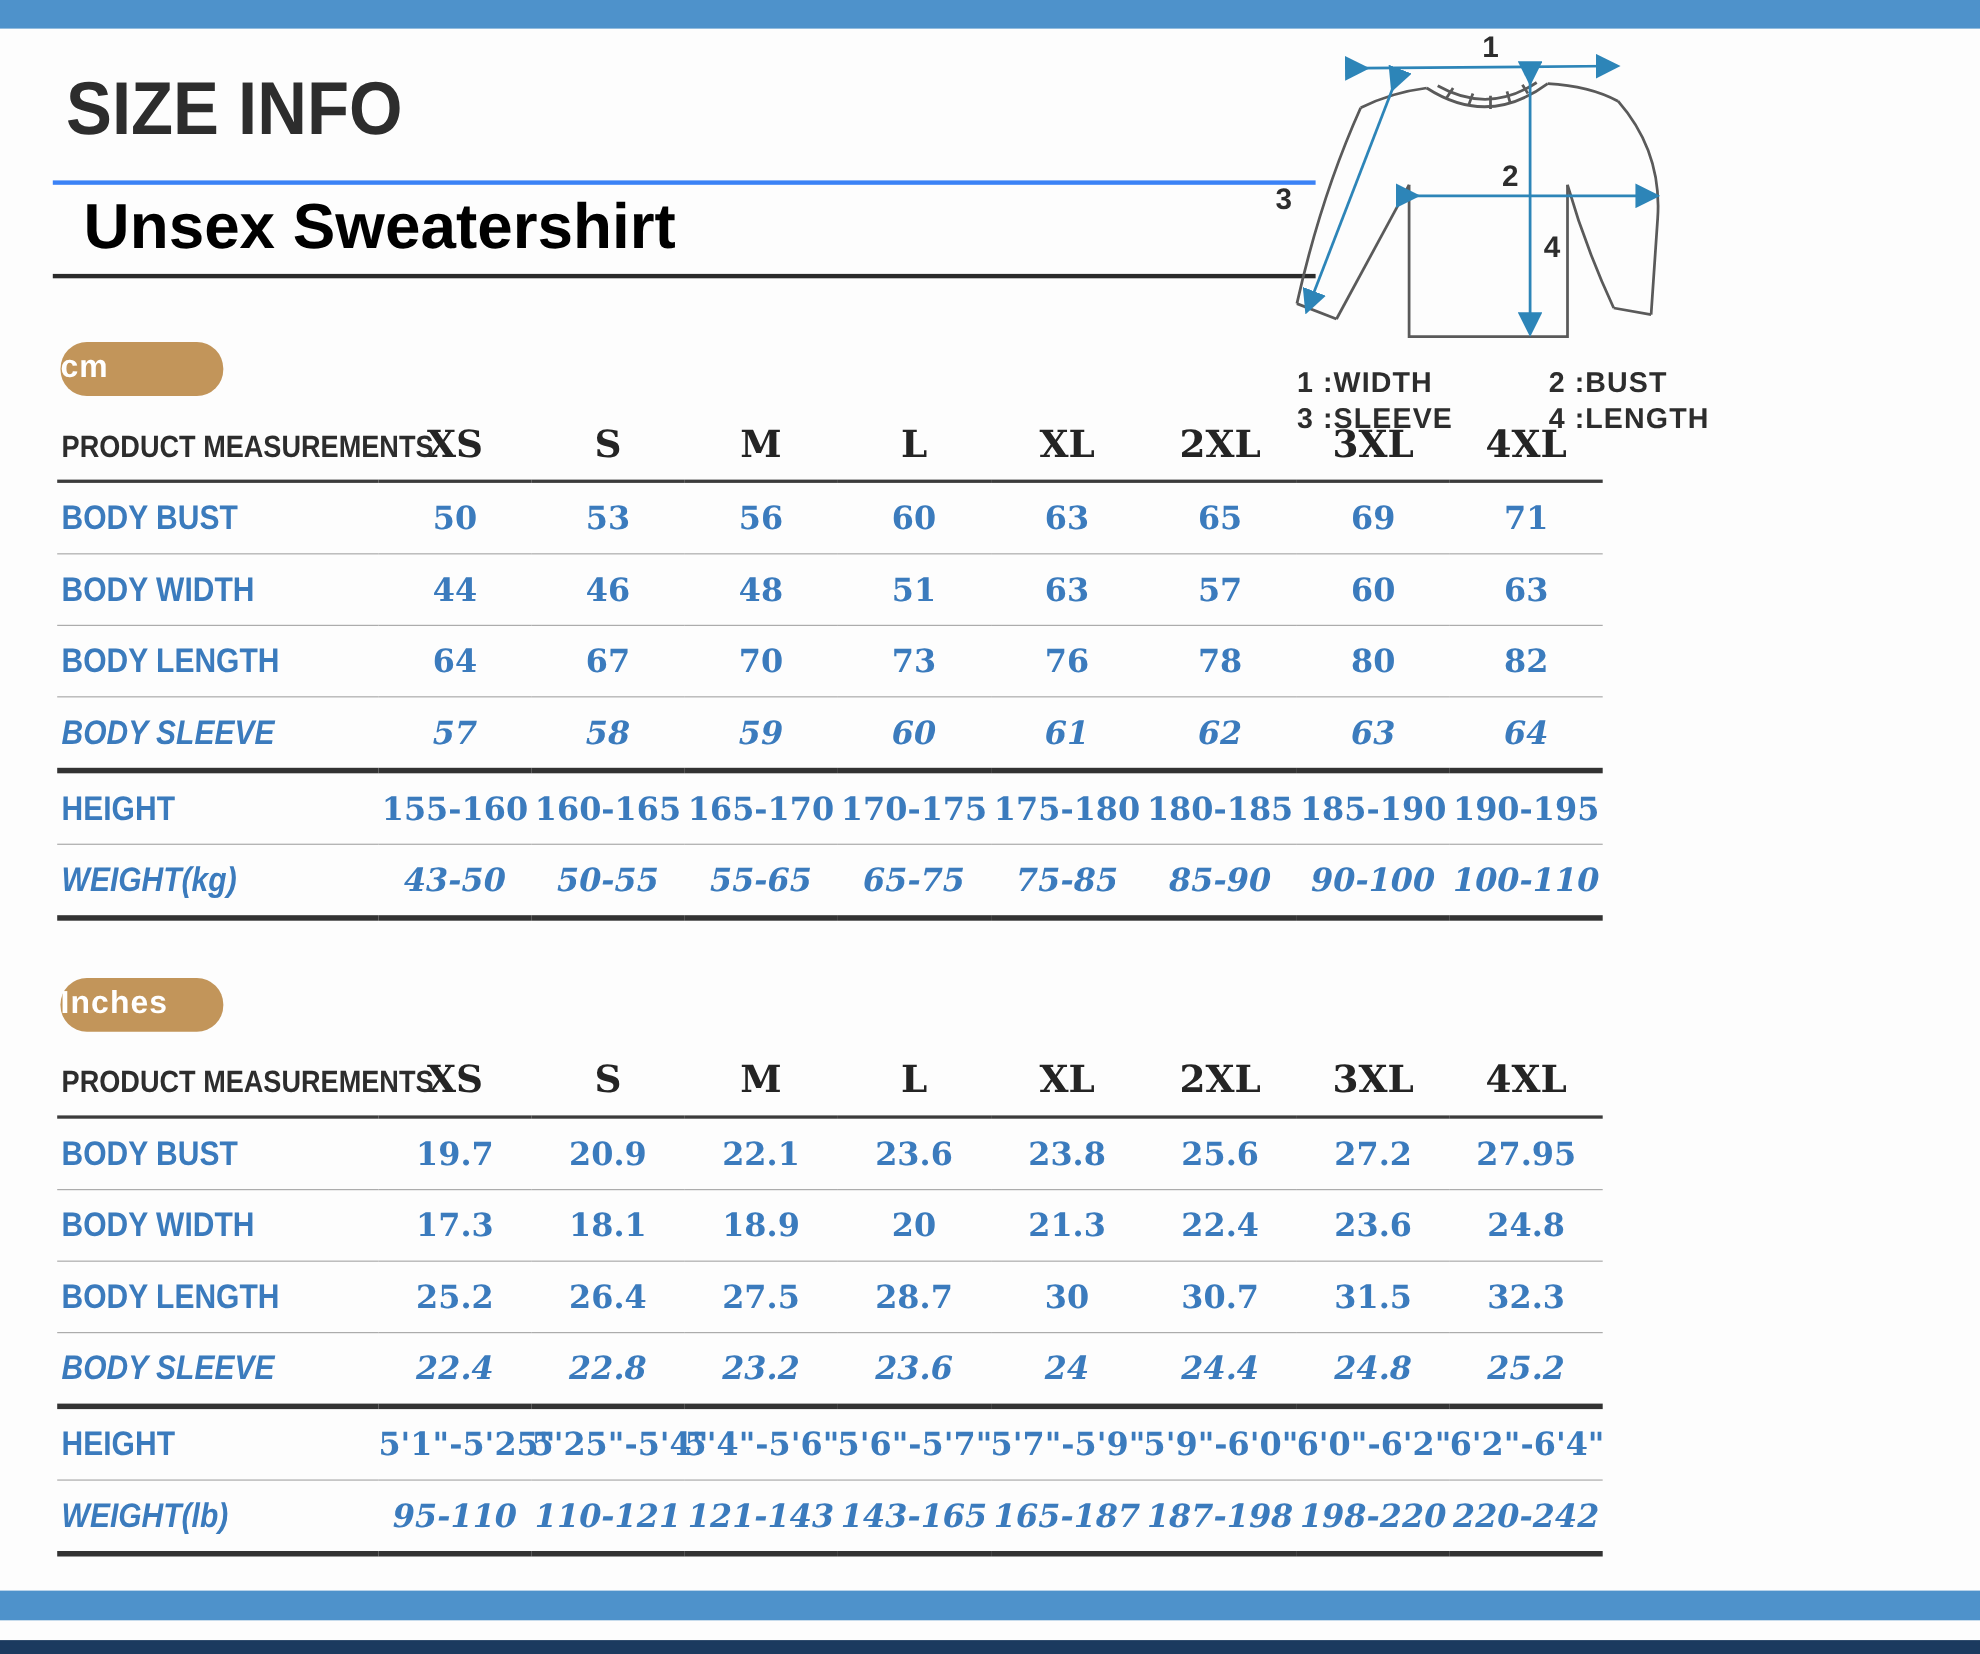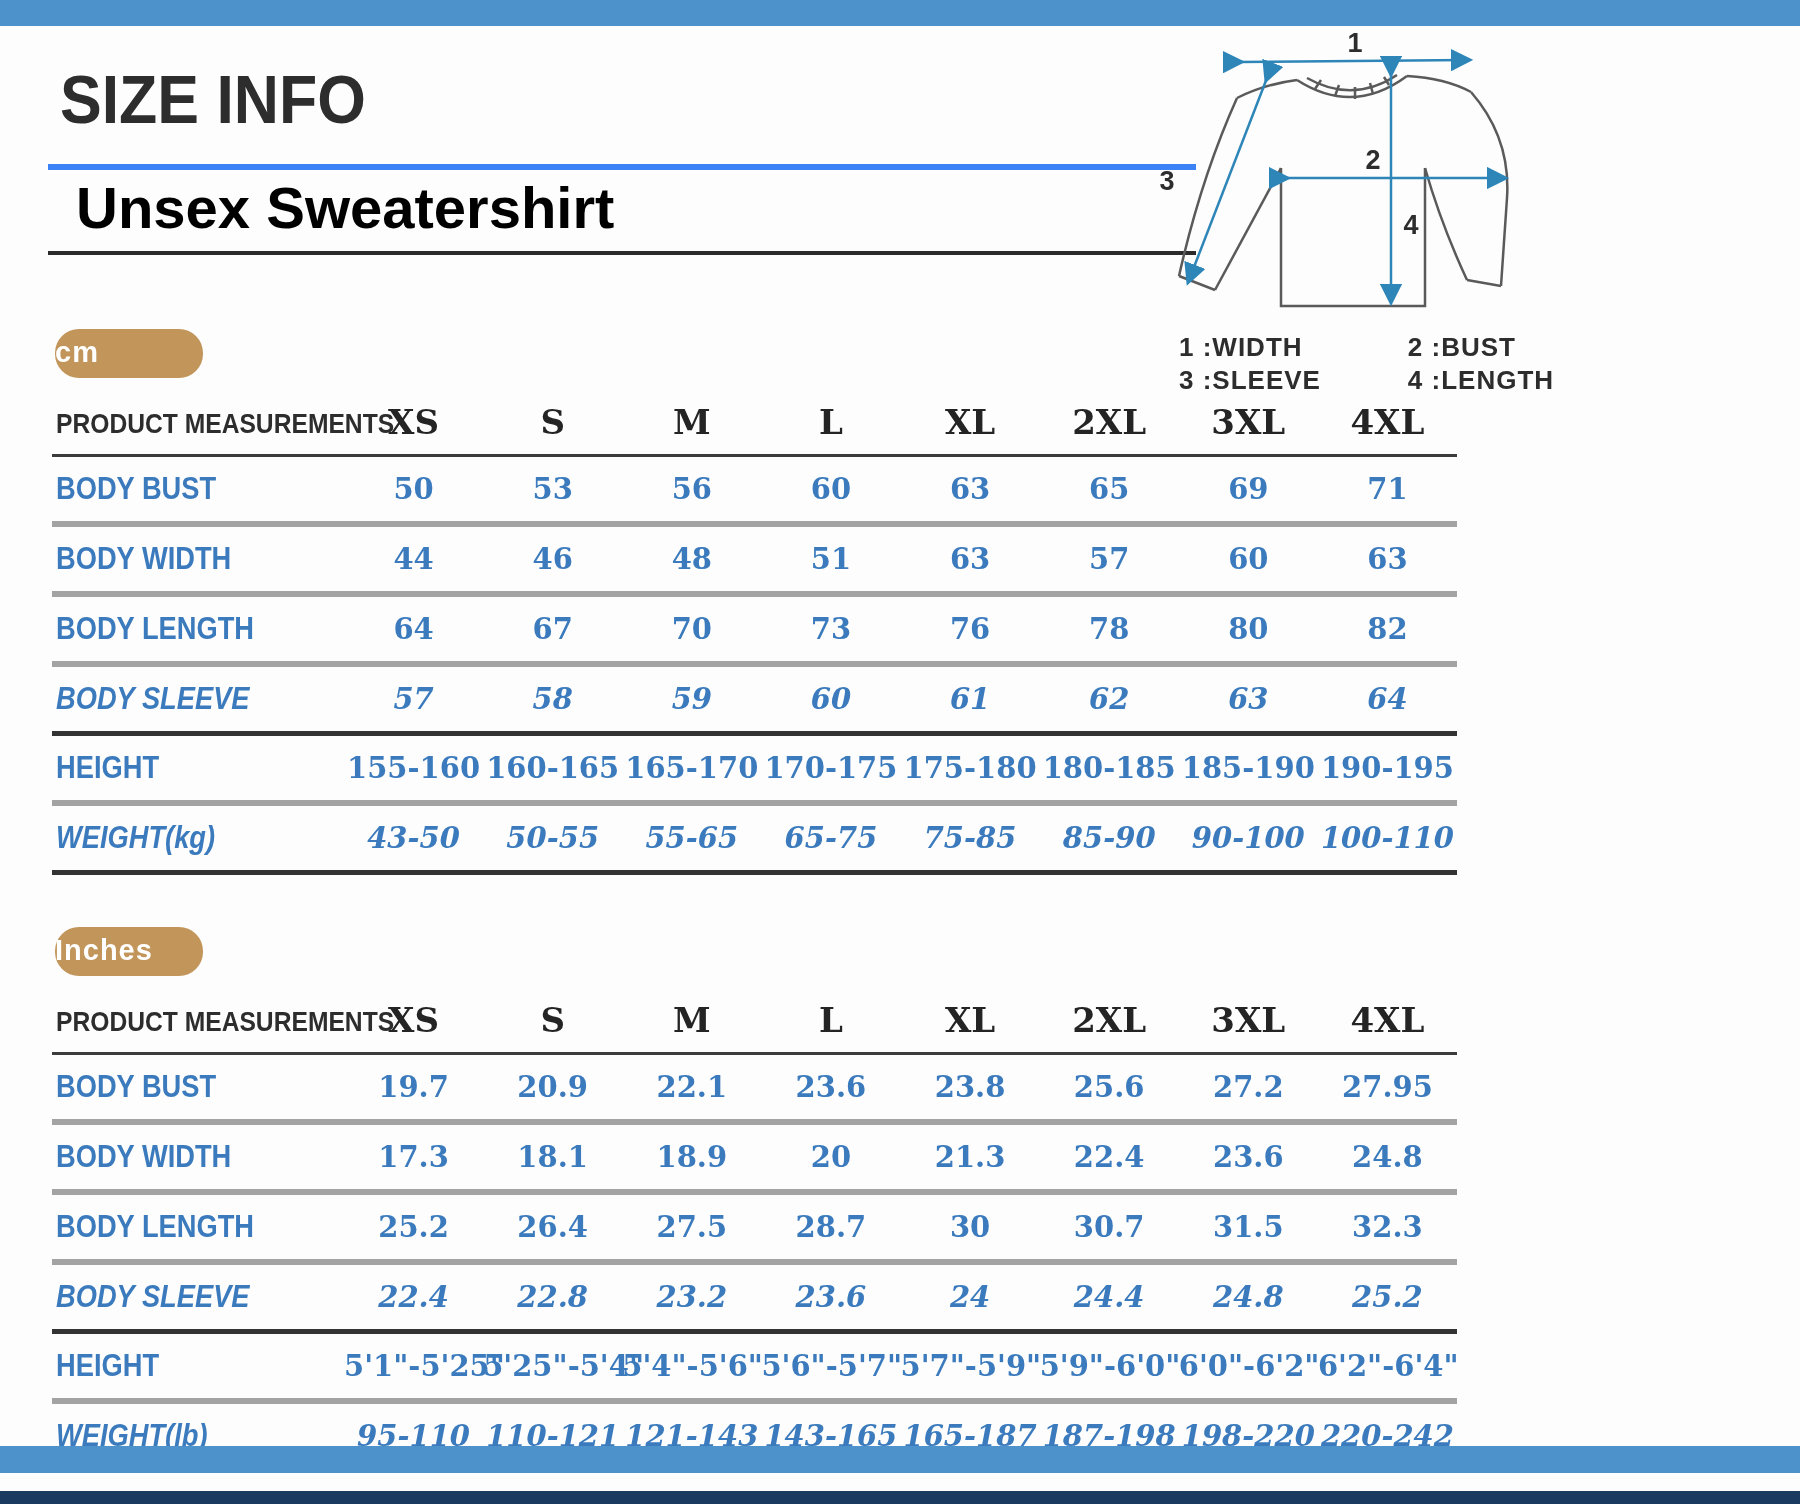--- a/index.html
+++ b/index.html
@@ -9,22 +9,22 @@
     font-family:"Liberation Sans", sans-serif; overflow:hidden; margin:0 auto;
   }
   .top-bar { position:absolute; top:0; left:0; right:0; height:26px; background:#4e92cb; }
 
   
   .title {
     margin:60px 0 0 60px; font-size:68px; font-weight:bold; color:#2d2d2d;
     letter-spacing:0px; transform:scaleX(0.92); transform-origin:left center; display:inline-block;
   }
   .subtitle-band {
-    margin:26px 0 16px 48px; width:1148px;
-    border-top:6px solid #3b82f6; border-bottom:4px solid #2b2b2b;
+    margin:26px 0 0 48px; width:1148px;
+    border-top:4px solid #3b82f6; border-bottom:4px solid #2b2b2b;
     padding:4px 0 10px 28px;
   }
   .subtitle { font-size:58px; font-weight:bold; color:#000; }
 
   
   .diagram { position:absolute; top:28px; left:1115px; width:480px; }
   .diagram svg { display:block; }
   .legend {
     display:grid; grid-template-columns:auto auto; column-gap:46px; row-gap:2px;
     margin:4px 0 0 64px; font-size:26px; font-weight:bold; color:#2d2d2d; letter-spacing:1px;
@@ -47,21 +47,21 @@
   .size-table th, .size-table td { text-align:center; white-space:nowrap; }
   th.pm {
     text-align:left; font-size:28px; font-weight:bold; color:#2d2d2d; padding:8px 0 10px 4px;
   }
   th.pm span, span.cond { display:inline-block; transform:scaleX(0.88); transform-origin:left center; letter-spacing:0; }
   th.size-h {
     font-family:"DejaVu Serif", serif; font-weight:bold; font-size:34px; color:#242424;
     padding:6px 0 12px;
   }
   thead tr { border-bottom:3px solid #3c3c3c; }
-  tbody tr { border-bottom:6px solid #a3a3a3; }
+  tbody tr { border-bottom:1px solid #a3a3a3; }
   tbody tr:nth-child(4), tbody tr:last-child { border-bottom:5px solid #333;font-style:italic; }
   th.row-label {
     text-align:left; font-size:31px; font-weight:bold; color:#3b7bbd; padding:14px 0 14px 4px;
   }
   td.val {
     font-family:"DejaVu Serif", serif; font-weight:bold; font-size:29px; color:#3b7bbd;
     padding:14px 0;
   }
 
   

